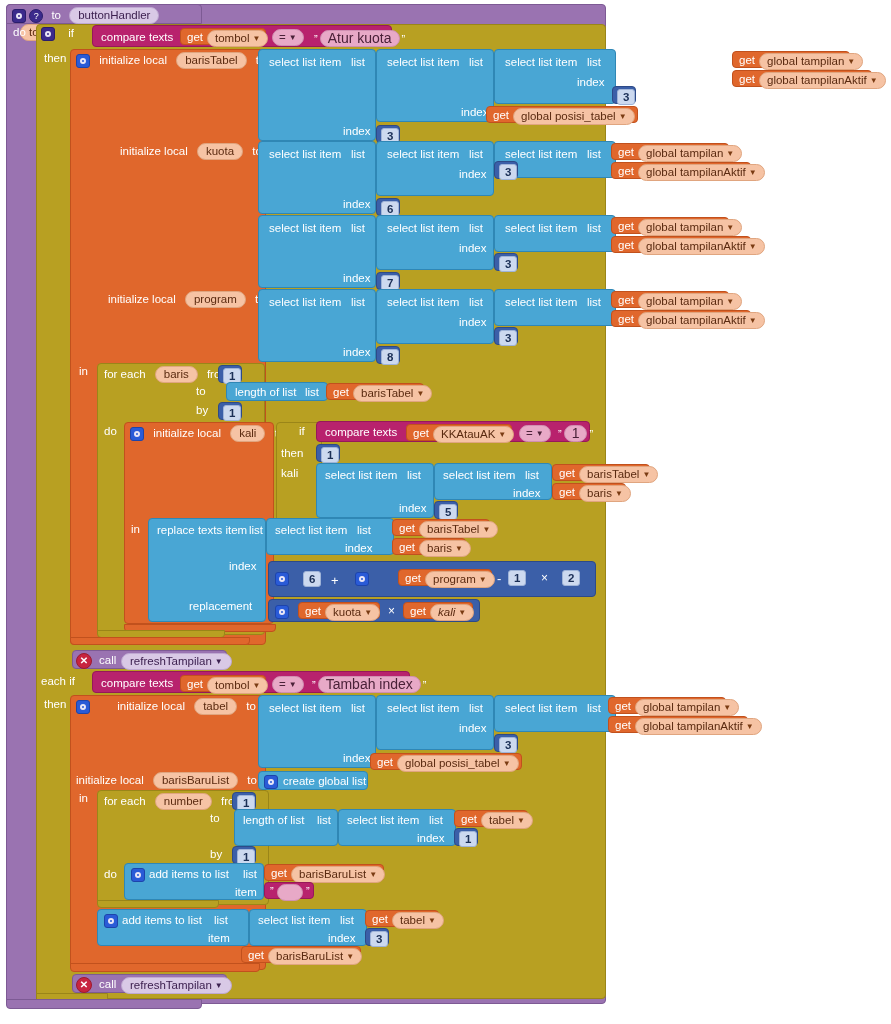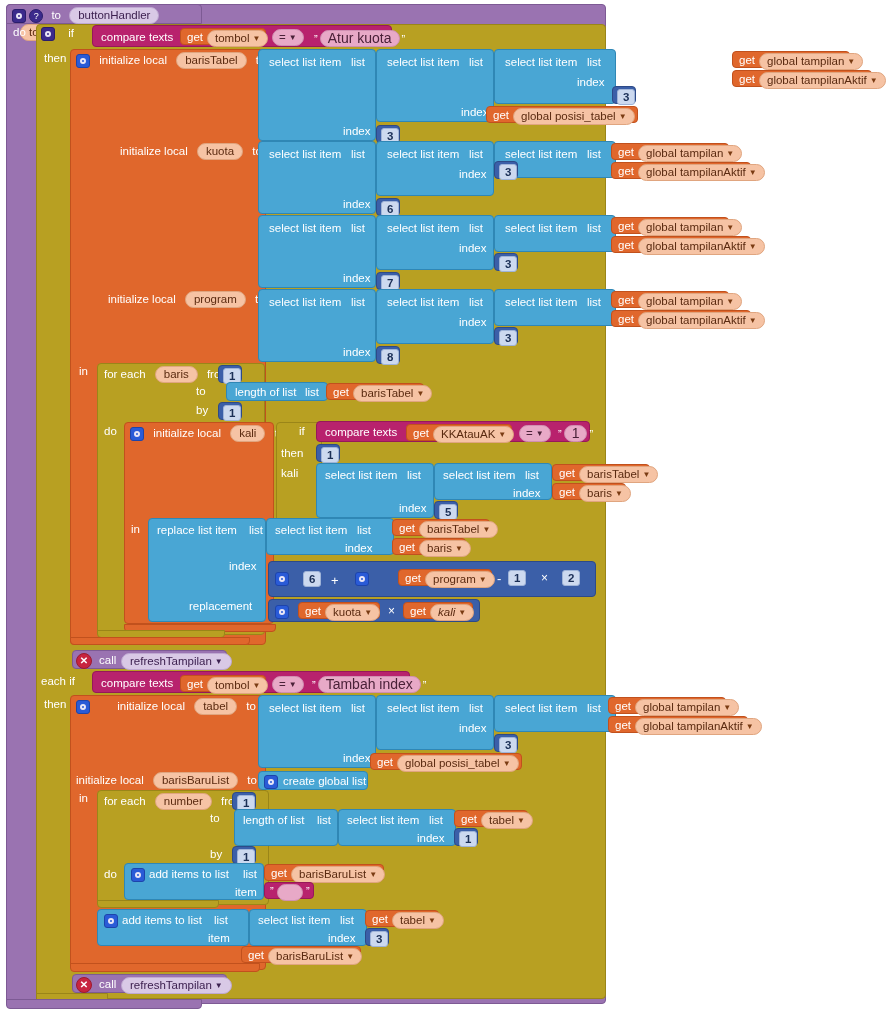--- a/index.html
+++ b/index.html
@@ -327,21 +327,21 @@
   <div class="blk c-var" style="left:552px;top:483px;width:74px;height:17px;">
     <span class="lbl" style="position:absolute;left:6px;top:3px;">get</span>
     <span class="pill-var" style="position:absolute;left:26px;top:1px;"><span>baris</span><span class="caret">▼</span></span>
   </div>
   <div class="blk c-math" style="left:434px;top:501px;width:24px;height:18px;">
     <span class="pill-num" style="position:absolute;left:4px;top:2px;">5</span>
   </div>
 
   <div class="lbl" style="position:absolute;left:131px;top:524px;">in</div>
   <div class="blk c-list" style="left:148px;top:518px;width:118px;height:104px;">
-    <span class="lbl" style="position:absolute;left:8px;top:6px;">replace list item</span>
+    <span class="lbl" style="position:absolute;left:8px;top:6px;">replace texts item</span>
     <span class="lbl" style="position:absolute;left:100px;top:6px;">list</span>
     <span class="lbl" style="position:absolute;left:80px;top:42px;">index</span>
     <span class="lbl" style="position:absolute;left:40px;top:82px;">replacement</span>
   </div>
   <div class="blk c-list" style="left:266px;top:518px;width:128px;height:37px;">
     <span class="lbl" style="position:absolute;left:8px;top:6px;">select list item</span>
     <span class="lbl" style="position:absolute;left:90px;top:6px;">list</span>
     <span class="lbl" style="position:absolute;left:78px;top:24px;">index</span>
   </div>
   <div class="blk c-var" style="left:392px;top:519px;width:98px;height:17px;">

